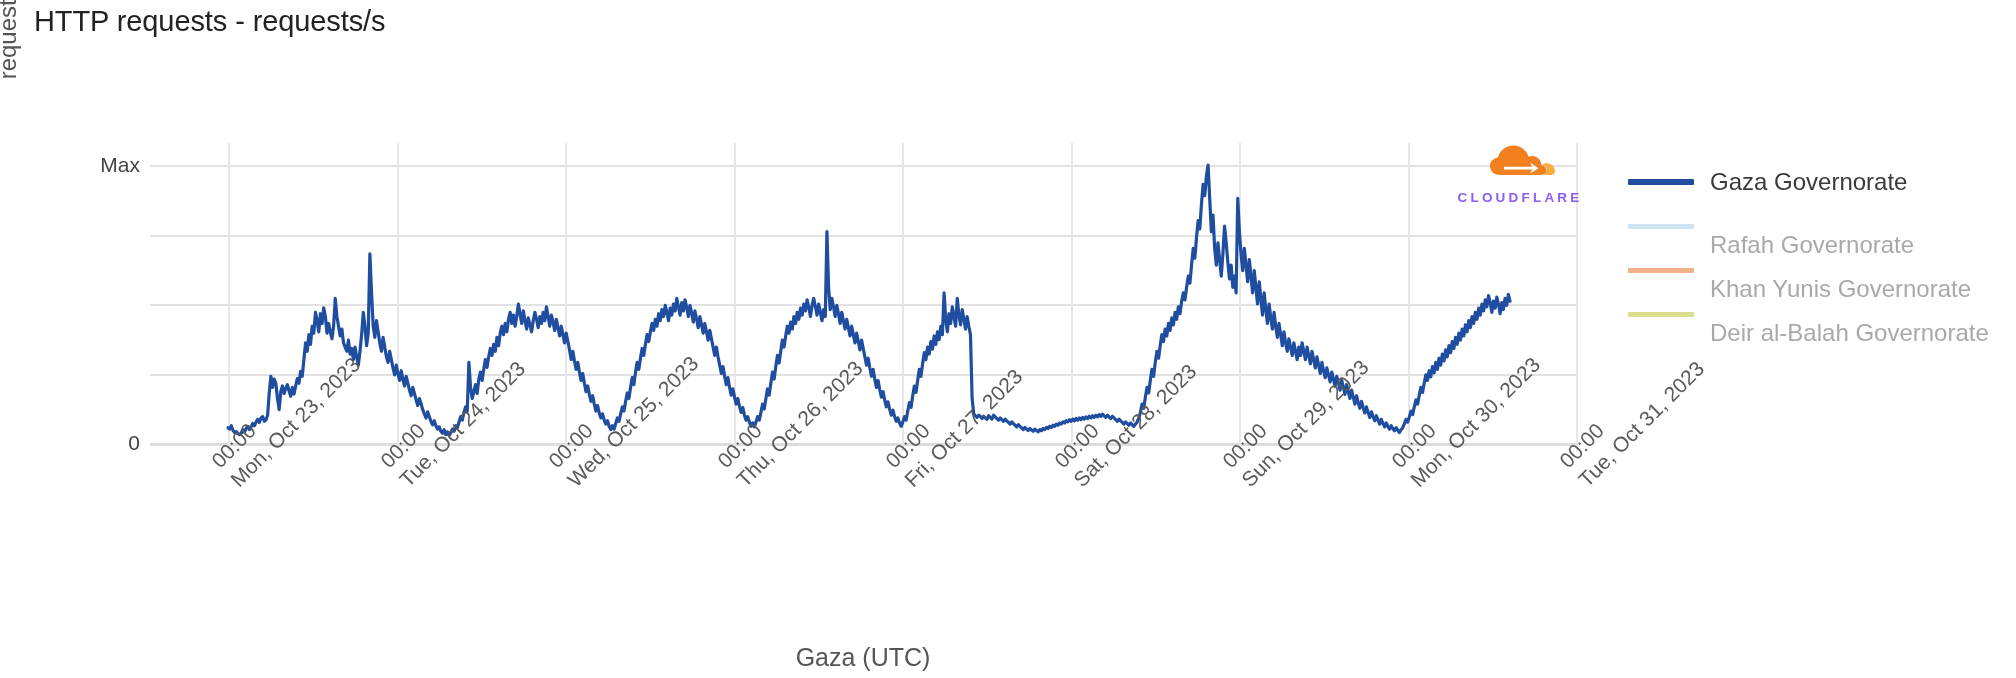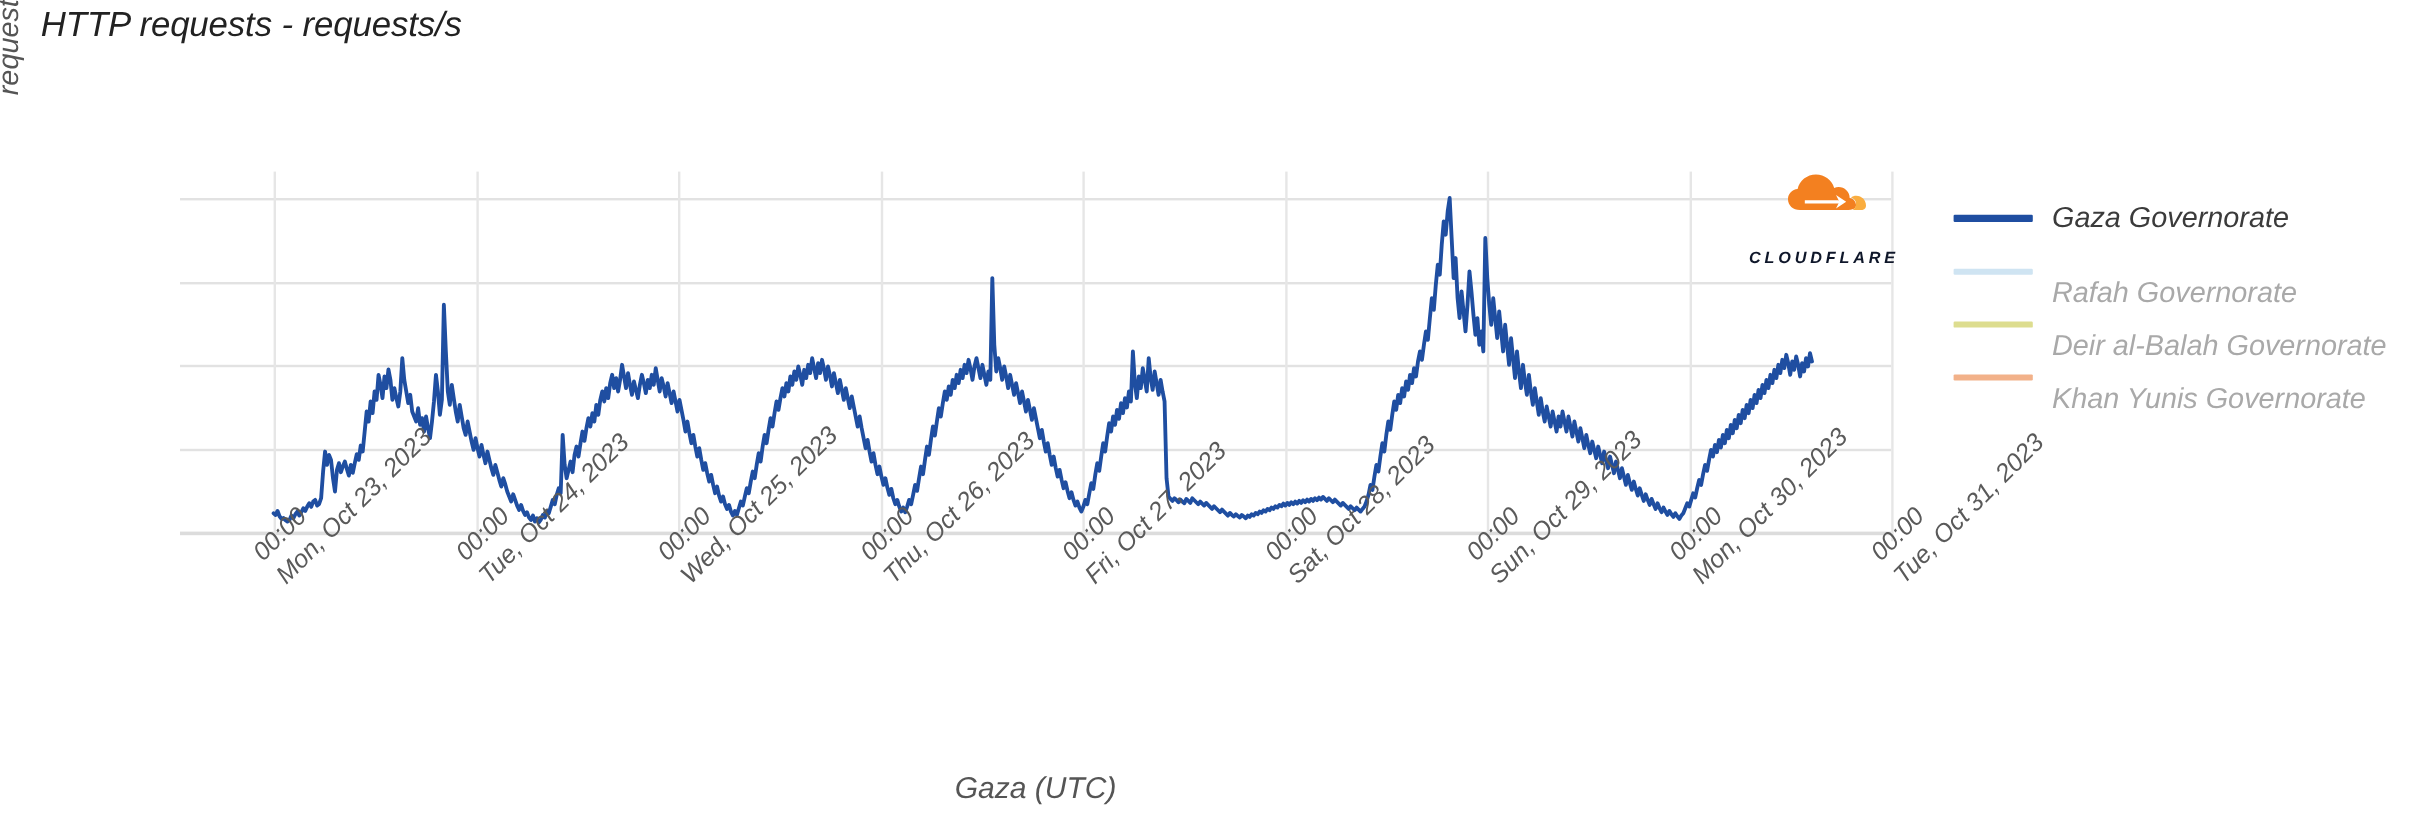--- a/index.html
+++ b/index.html
@@ -3,21 +3,21 @@
 <meta charset="utf-8">
 <style>
   html,body{margin:0;padding:0;}
   body{
     width:2016px;height:678px;
     background:#ffffff;
     font-family:"Liberation Sans", sans-serif;
     overflow:hidden;
     position:relative;
   }
-  #chart-root{position:absolute;inset:0;font-style:italic;}
+  #chart-root{position:absolute;inset:0;}
 
   
   .chart-title{
     position:absolute;left:34px;top:5px;
     font-size:29px;color:#222222;
     letter-spacing:-0.1px;white-space:nowrap;
   }
 
   
   
@@ -76,22 +76,22 @@
 
   
   .series-svg{position:absolute;left:0;top:0;overflow:visible;}
 
   
   .watermark{
     position:absolute;left:1455px;top:145px;
     width:130px;text-align:center;
   }
   .wm-word{
-    font-size:13.5px;font-weight:bold;color:#0f172a;
-    letter-spacing:3.2px;margin-top:17px;
+    font-size:13.5px;font-weight:bold;color:#8b5cf6;
+    letter-spacing:3.2px;margin-top:1px;
     font-family:"Liberation Sans", sans-serif;
   }
 
   
   .legend{
     position:absolute;left:1628px;top:160px;
     width:380px;
   }
   .legend-item{
     display:flex;align-items:center;
@@ -110,20 +110,24 @@
 </style>
 </head>
 <body>
 
 <div id="chart-root">
 
   <div class="chart-title">HTTP requests - requests/s</div>
 
   <div class="y-axis-title">requests/s</div>
 
+  <div class="ytick-wrap">
+    <div class="ytick" id="ytick-max" style="top:165px;">Max</div>
+    <div class="ytick" id="ytick-zero" style="top:443px;">0</div>
+  </div>
 
   <div class="plot-area">
     <div id="grid-h">
         <div class="gridline-h" style="top: 0px;"></div>
         <div class="gridline-h" style="top: 69.5px;"></div>
         <div class="gridline-h" style="top: 139px;"></div>
         <div class="gridline-h" style="top: 208.5px;"></div>
         <div class="gridline-h zero" style="top: 278px;"></div>
       </div>
     <div id="grid-v">
@@ -196,22 +200,22 @@
   <div class="legend" id="legend">
       <div class="legend-item active">
         <div class="legend-swatch" style="background: rgb(31, 78, 161);"></div>
         <div class="legend-label">Gaza Governorate</div>
       </div>
       <div class="legend-item muted">
         <div class="legend-swatch" style="background: rgb(207, 228, 242);"></div>
         <div class="legend-label">Rafah Governorate</div>
       </div>
       <div class="legend-item muted">
+        <div class="legend-swatch" style="background: rgb(242, 177, 137);"></div>
+        <div class="legend-label">Khan Yunis Governorate</div>
+      </div>
+      <div class="legend-item muted">
         <div class="legend-swatch" style="background: rgb(221, 221, 143);"></div>
         <div class="legend-label">Deir al-Balah Governorate</div>
       </div>
-      <div class="legend-item muted">
-        <div class="legend-swatch" style="background: rgb(242, 177, 137);"></div>
-        <div class="legend-label">Khan Yunis Governorate</div>
-      </div>
     </div>
 
 </div>
 
 </body></html>

